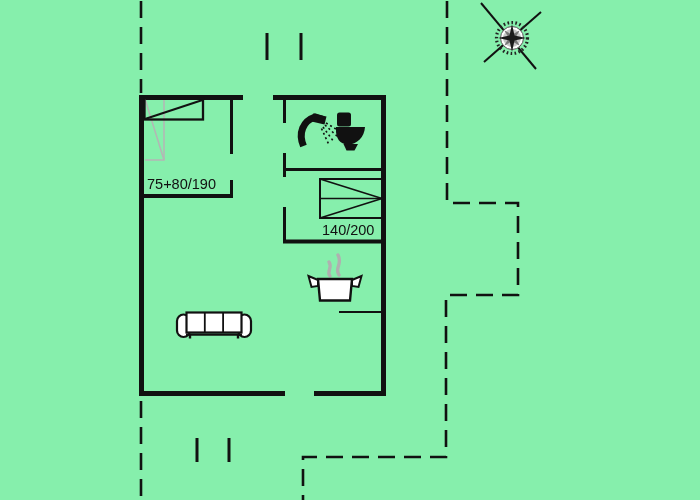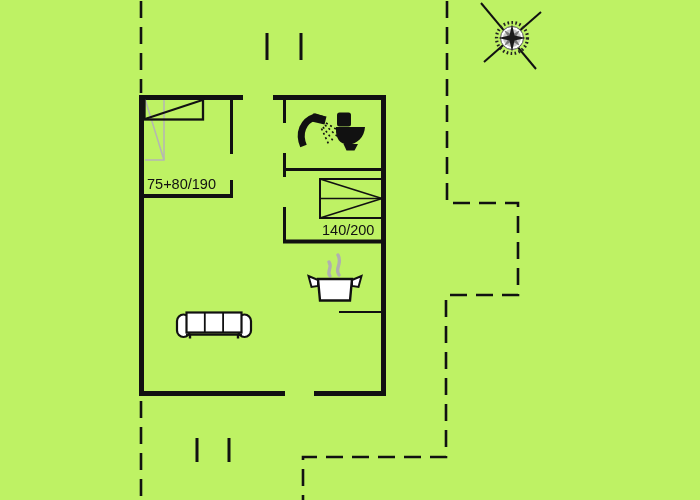--- a/index.html
+++ b/index.html
@@ -1,16 +1,16 @@
 <!DOCTYPE html>
 <html><head>
 <meta charset="utf-8">
 <style>
   html,body{margin:0;padding:0;background:#fff;}
-  #stage{position:relative;width:700px;height:500px;background:#bef264;overflow:hidden;
+  #stage{position:relative;width:700px;height:500px;background:#86efac;overflow:hidden;
          font-family:"Liberation Sans", sans-serif;}
   svg{position:absolute;left:0;top:0;}
   text.dim-label{fill:#111;font-family:"Liberation Sans",sans-serif;font-size:14.5px;}
 </style>
 </head>
 <body>
 
 <div id="stage">
 <svg width="700" height="500" viewBox="0 0 700 500">
 

